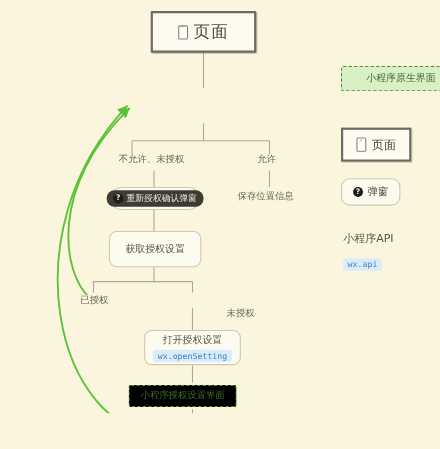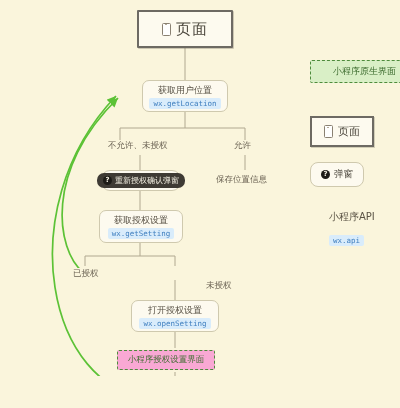--- a/index.html
+++ b/index.html
@@ -88,21 +88,21 @@
     display: flex;
     align-items: center;
     gap: 3px;
     white-space: nowrap;
     line-height: 11px;
   }
 
   
   .n-native {
     border: 1px dashed #4e8b3c;
-    background: #f9a8d4;
+    background: #000000;
     border-radius: 2px;
     padding: 1px 7px;
   }
   .n-native .lbl { font-size: 8.5px; color: #3c6b2e; white-space: nowrap; }
 
   
   .elabel {
     position: absolute;
     font-size: 8.5px;
     color: #6b6354;
@@ -217,40 +217,35 @@
     </g>
   </svg>
 
   <div class="node n-page" style="left:137px;top:10px;width:96px;height:38px;">
     <div class="title">
       <span class="ic-phone"></span>
       <span>页面</span>
     </div>
   </div>
 
-  <div class="node n-card" style="left:142px;top:80px;width:86px;height:32px;">
-    <div class="lbl">获取用户位置</div>
-    <div class="chip">wx.getLocation</div>
-  </div>
 
   <div class="elabel" style="left:106px;top:140px;">不允许、未授权</div>
   <div class="elabel" style="left:232px;top:140px;">允许</div>
 
   <div class="node n-popup" style="left:101px;top:170px;width:80px;height:21px;">
     <div class="inner">
       <span class="ic-q">?</span>
       <span>重新授权确认弹窗</span>
     </div>
   </div>
 
   <div class="elabel" style="left:214px;top:174px;">保存位置信息</div>
 
   <div class="node n-card" style="left:99px;top:210px;width:84px;height:33px;">
     <div class="lbl">获取授权设置</div>
-    <div class="chip">wx.getSetting</div>
   </div>
 
   <div class="elabel" style="left:71px;top:268px;">已授权</div>
   <div class="elabel" style="left:160px;top:280px;margin-left:44px;">未授权</div>
 
   <div class="node n-card" style="left:131px;top:300px;width:88px;height:32px;text-align:right;">
     <div class="lbl">打开授权设置</div>
     <div class="chip">wx.openSetting</div>
   </div>
 
@@ -267,18 +262,18 @@
   <div class="legend-item lg-page" style="left:310px;top:116px;">
     <span class="ic-phone"></span>
     <span>页面</span>
   </div>
 
   <div class="legend-item lg-popup" style="left:310px;top:162px;">
     <span class="ic-q">?</span>
     <span>弹窗</span>
   </div>
 
-  <div class="legend-item lg-api" style="left:329px;top:210px;gap:11px;">
+  <div class="legend-item lg-api" style="left:312px;top:210px;gap:11px;">
     <span class="t">小程序API</span>
     <span class="chip">wx.api</span>
   </div>
 
 </div>
 
 </body></html>

